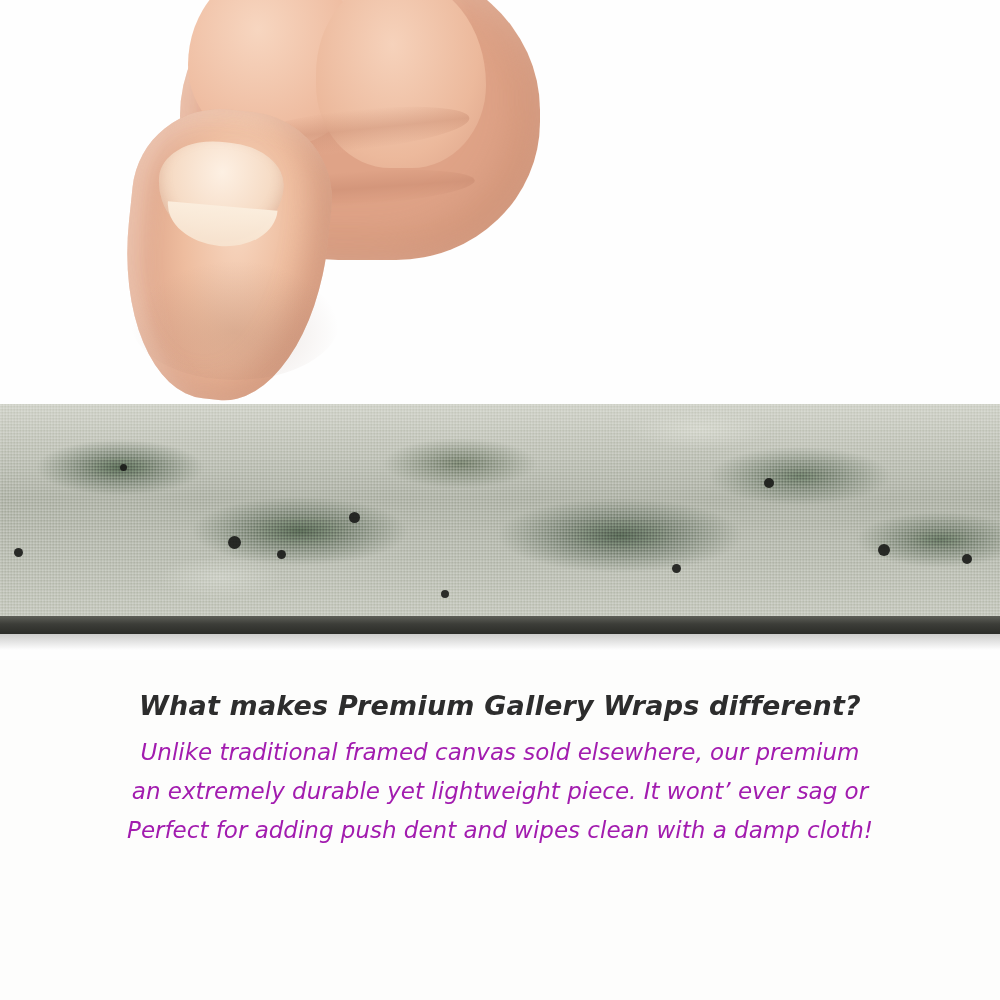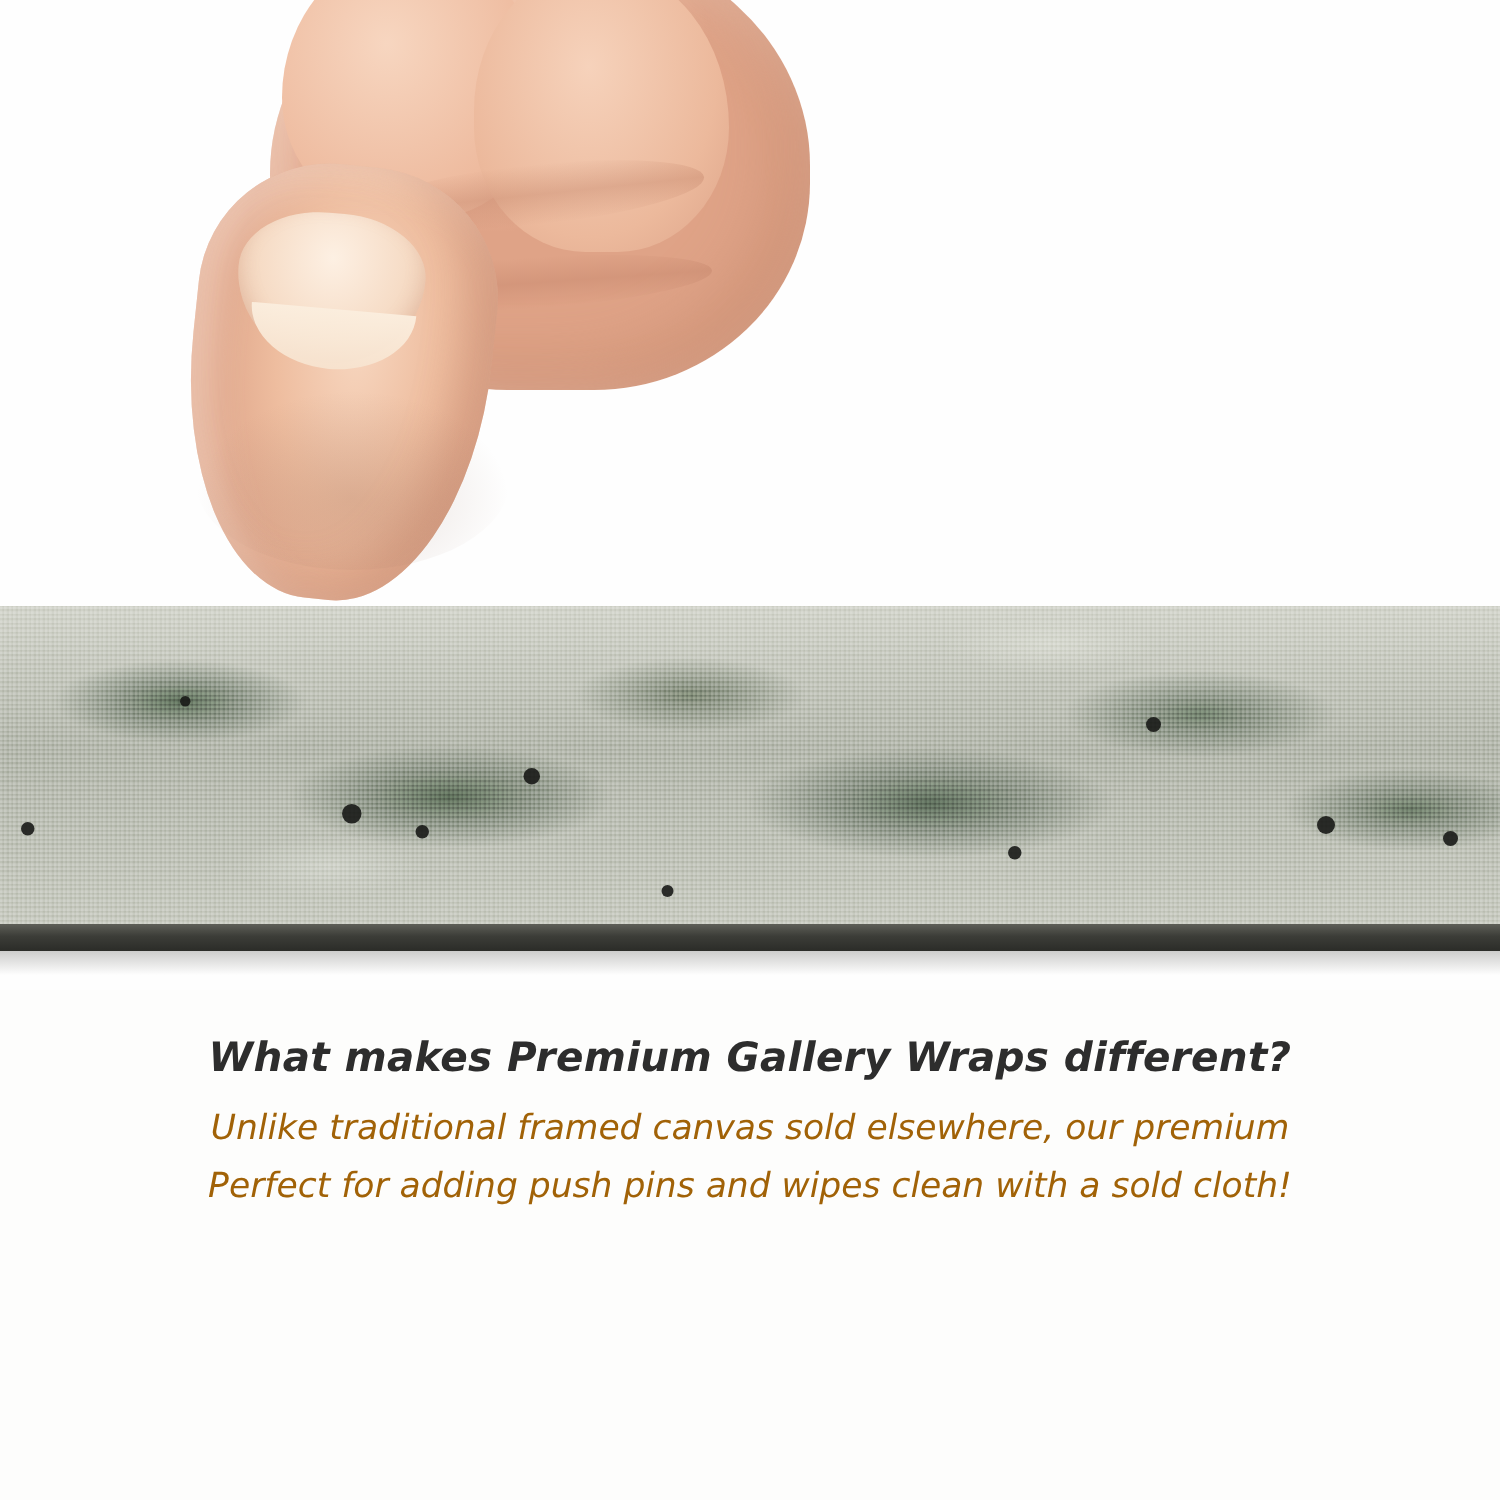--- a/index.html
+++ b/index.html
@@ -208,21 +208,21 @@
   .caption-heading {
     font-size: 27px;
     font-weight: 700;
     letter-spacing: 0.2px;
     margin-bottom: 12px;
   }
   .caption-line {
     font-size: 23px;
     font-weight: 400;
     line-height: 39px;
-    color: #a16207;
+    color: #a21caf;
   }
 </style>
 </head>
 <body>
 
 <div class="promo">
 
   <div class="photo-area">
 
     <div class="hand">
@@ -253,16 +253,17 @@
       </div>
       <div class="canvas-edge"></div>
       <div class="canvas-shadow"></div>
     </div>
 
   </div>
 
   <div class="caption">
     <div class="caption-heading">What makes Premium Gallery Wraps different?</div>
     <div class="caption-line">Unlike traditional framed canvas sold elsewhere, our premium</div>
-    <div class="caption-line">Perfect for adding push pins and wipes clean with a sold cloth!</div>
+    <div class="caption-line">an extremely durable yet lightweight piece. It wont’ ever sag or</div>
+    <div class="caption-line">Perfect for adding push dent and wipes clean with a damp cloth!</div>
   </div>
 
 </div>
 
 </body></html>

